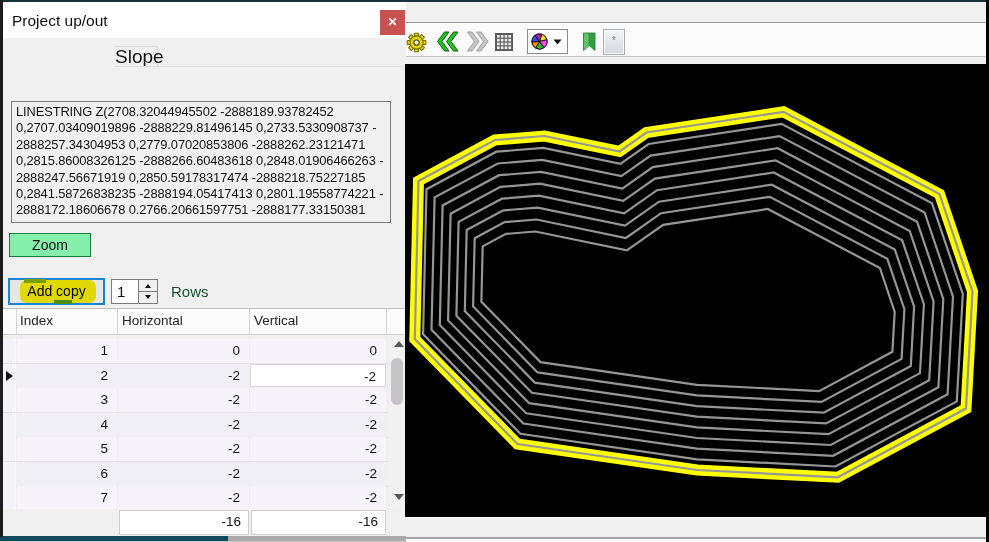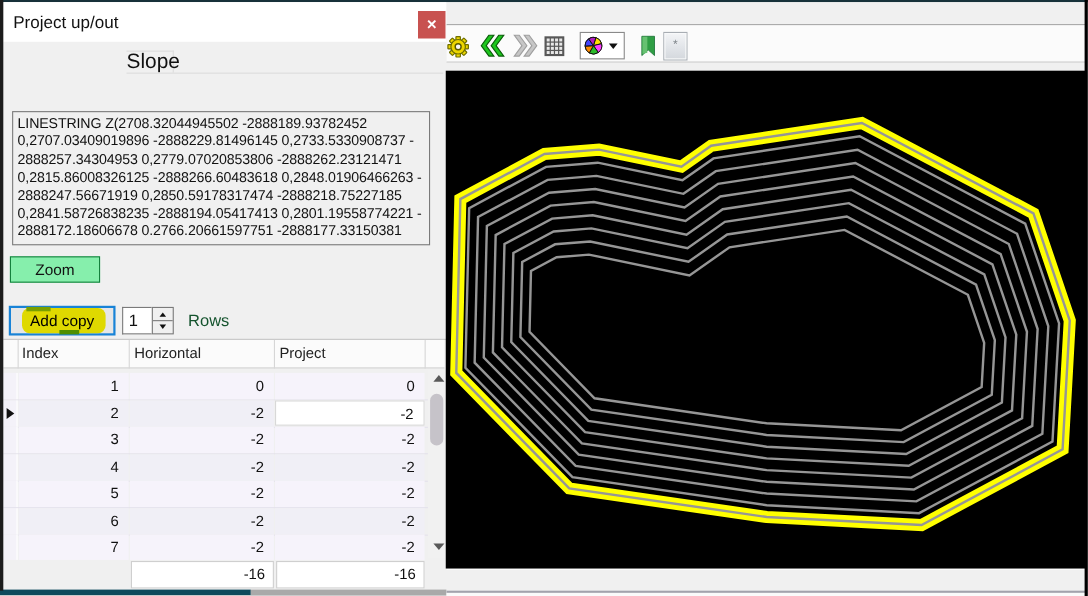--- a/index.html
+++ b/index.html
@@ -108,21 +108,21 @@
   <div class="abs" id="spinbtns">
         <div id="spinup"></div>
         <div id="spinmid"></div>
         <div id="spindn"></div>
       </div>
   <div class="abs" id="rows">Rows</div>
   <div class="abs" id="grid">
         <div id="ghead">
           <div class="htxt" style="left:17px;">Index</div>
           <div class="htxt" style="left:119px;">Horizontal</div>
-          <div class="htxt" style="left:251px;">Project</div>
+          <div class="htxt" style="left:251px;">Vertical</div>
           <div class="hsep" style="left:13px;"></div>
           <div class="hsep" style="left:114px;"></div>
           <div class="hsep" style="left:246px;"></div>
           <div class="hsep" style="left:383px;"></div>
         </div>
         <div class="grow rowsep" style="top:30.0px;">
           <div class="gut" style="height:24px;"></div>
           <div class="cell rodd" style="left:14px;width:100px;padding-right:9px;">1</div>
           <div class="cell rodd" style="left:115px;width:131px;padding-right:9px;">0</div>
           <div class="cell rodd" style="left:247px;width:136px;padding-right:9px;">0</div>

